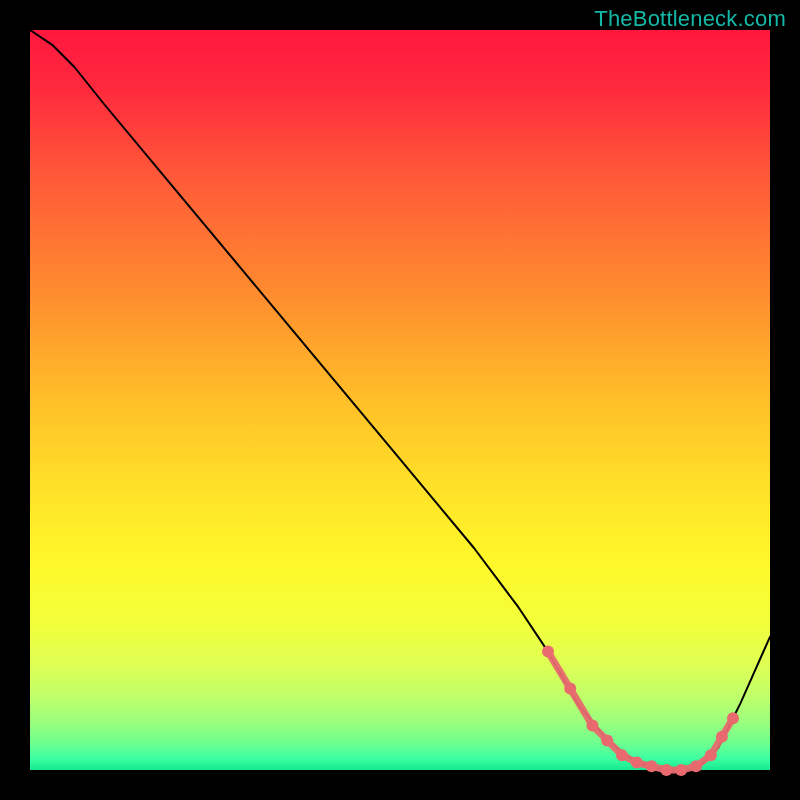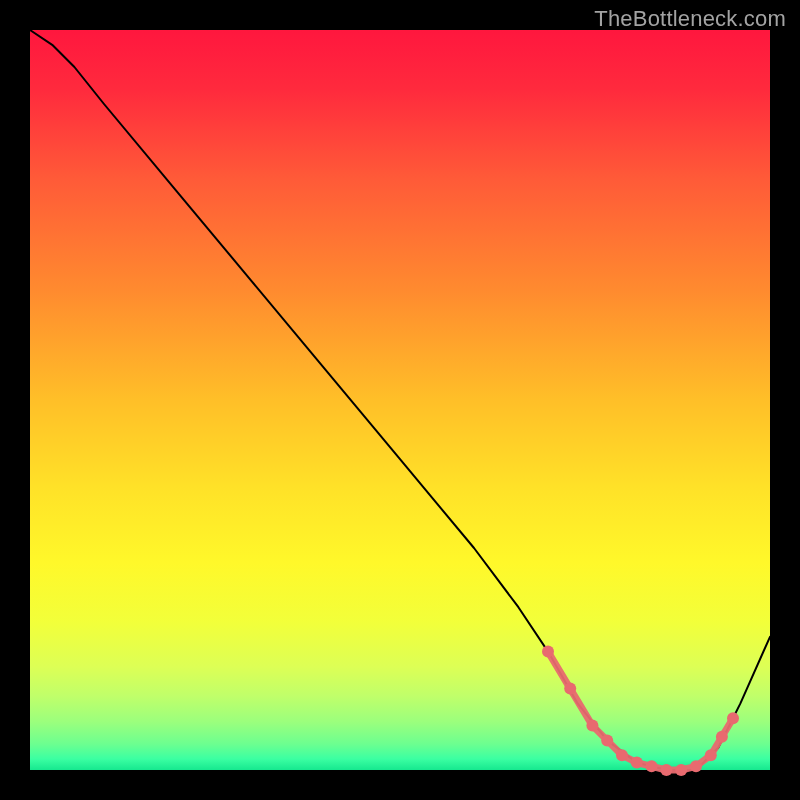--- a/index.html
+++ b/index.html
@@ -14,21 +14,21 @@
   .stage {
     position: relative;
     width: 800px;
     height: 800px;
     background: #000;
   }
   .watermark {
     position: absolute;
     top: 6px;
     right: 14px;
-    color: #a3a3a3;
+    color: #14b8a6;
     font-size: 22px;
     font-weight: 500;
     letter-spacing: 0.2px;
     z-index: 10;
   }
   svg {
     position: absolute;
     left: 0;
     top: 0;
   }

